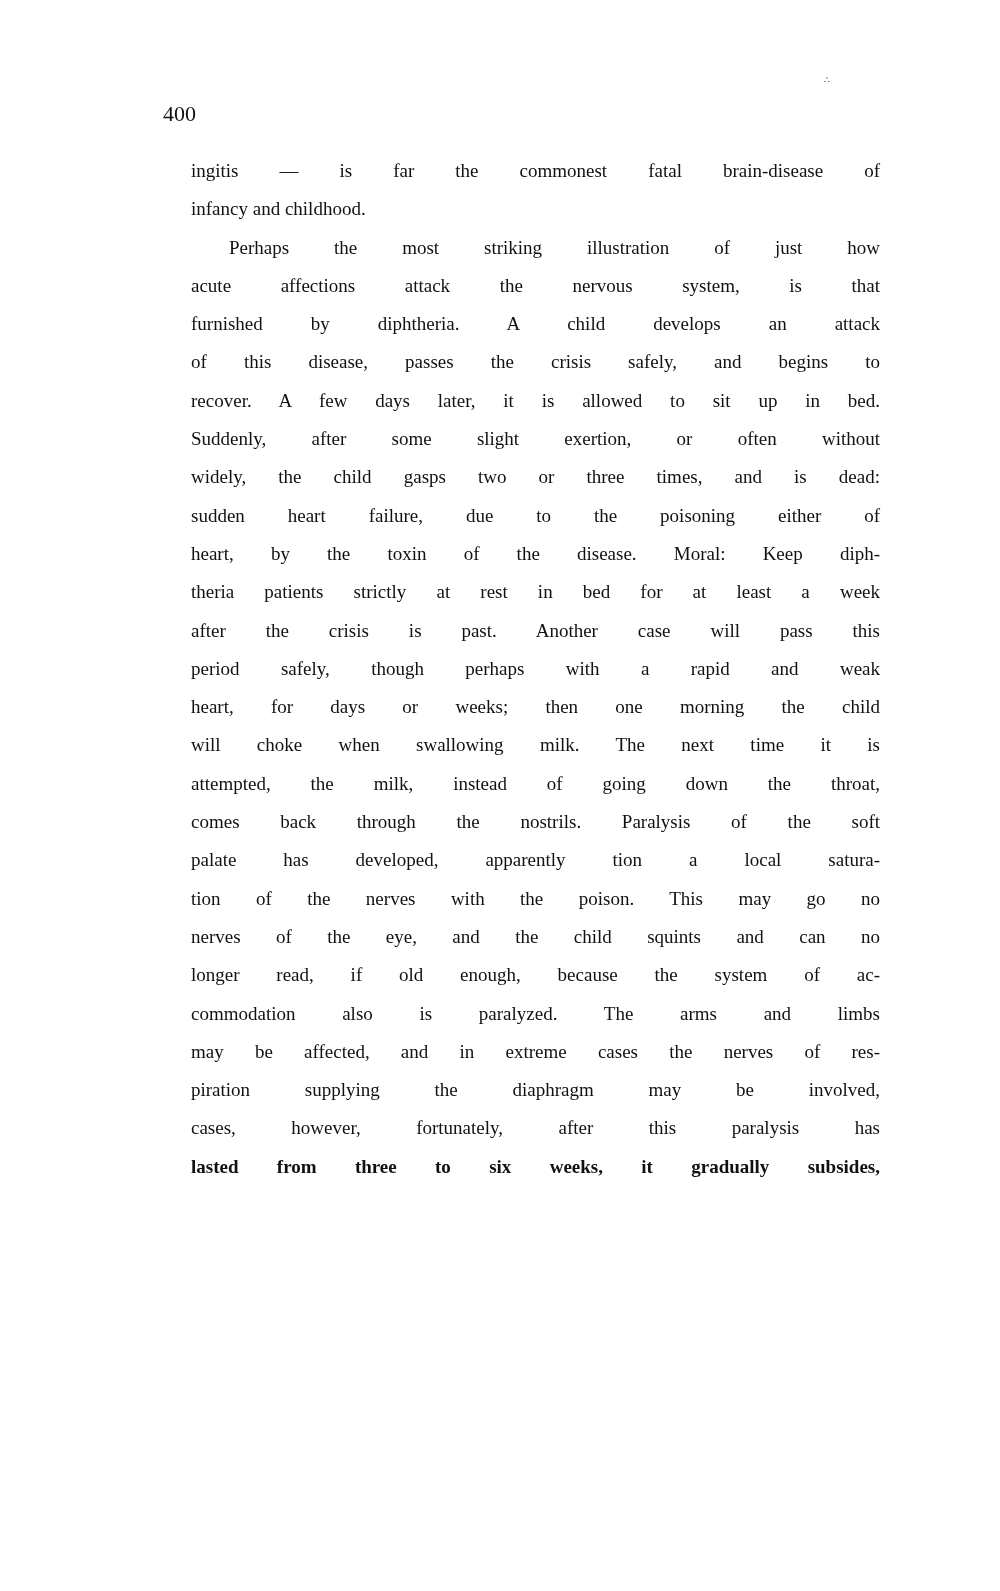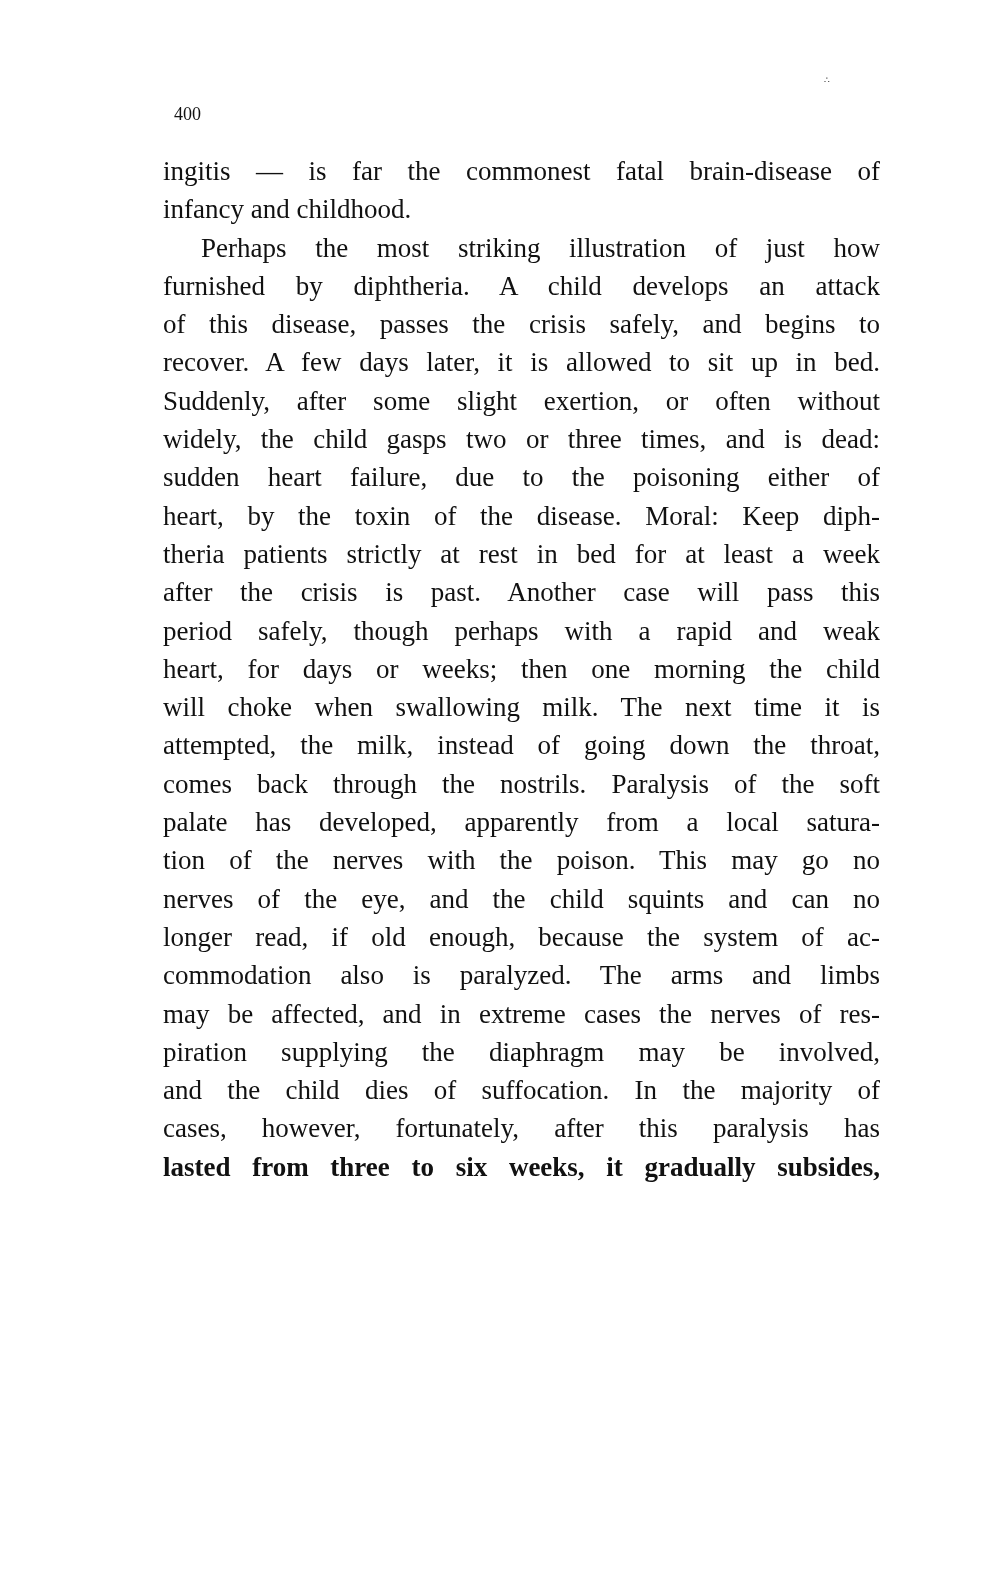--- a/index.html
+++ b/index.html
@@ -25,25 +25,25 @@
       left: 824px;
       top: 76px;
       width: 4px;
       height: 9px;
       font-size: 9px;
       line-height: 9px;
       color: #222;
     }
     .running-head {
       position: absolute;
-      left: 174px;
+      left: 163px;
       top: 94px;
       width: 720px;
       height: 40px;
-      font-size: 18px;
+      font-size: 22px;
       line-height: 40px;
       text-decoration: underline;
     }
     .page-number {
       position: absolute;
       left: 0;
       top: 0;
       letter-spacing: 0px;
     }
     .running-title {
@@ -54,25 +54,26 @@
     }
     .body-text {
       position: absolute;
       left: 163px;
       top: 152px;
       width: 717px;
     }
     .line {
       display: block;
       height: 38.3px;
-      font-size: 27px;
+      font-size: 19px;
       line-height: 38.3px;
       white-space: nowrap;
       text-align: justify;
       text-align-last: justify;
+      margin-left: 28px;
     }
     .line.last-in-para {
       text-align-last: left;
     }
     .line.indent {
       padding-left: 38px;
     }
     .line.last-page-line {
       text-align-last: justify;
       font-weight: bold;
@@ -91,40 +92,40 @@
 
   <div class="body-text">
 
     <div>
       <span class="line">ingitis — is far the commonest fatal brain-disease of</span>
       <span class="line last-in-para">infancy and childhood.</span>
     </div>
 
     <div>
       <span class="line indent">Perhaps the most striking illustration of just how</span>
+      <span class="line">acute affections attack the nervous system, is that</span>
       <span class="line">furnished by diphtheria. A child develops an attack</span>
       <span class="line">of this disease, passes the crisis safely, and begins to</span>
       <span class="line">recover. A few days later, it is allowed to sit up in bed.</span>
       <span class="line">Suddenly, after some slight exertion, or often without</span>
       <span class="line">widely, the child gasps two or three times, and is dead:</span>
       <span class="line">sudden heart failure, due to the poisoning either of</span>
       <span class="line">heart, by the toxin of the disease. Moral: Keep diph-</span>
       <span class="line">theria patients strictly at rest in bed for at least a week</span>
       <span class="line">after the crisis is past. Another case will pass this</span>
       <span class="line">period safely, though perhaps with a rapid and weak</span>
       <span class="line">heart, for days or weeks; then one morning the child</span>
       <span class="line">will choke when swallowing milk. The next time it is</span>
       <span class="line">attempted, the milk, instead of going down the throat,</span>
       <span class="line">comes back through the nostrils. Paralysis of the soft</span>
-      <span class="line">palate has developed, apparently from a local satura-</span>
+      <span class="line">palate has developed, apparently tion a local satura-</span>
       <span class="line">tion of the nerves with the poison. This may go no</span>
       <span class="line">nerves of the eye, and the child squints and can no</span>
       <span class="line">longer read, if old enough, because the system of ac-</span>
       <span class="line">commodation also is paralyzed. The arms and limbs</span>
       <span class="line">may be affected, and in extreme cases the nerves of res-</span>
       <span class="line">piration supplying the diaphragm may be involved,</span>
-      <span class="line">and the child dies of suffocation. In the majority of</span>
       <span class="line">cases, however, fortunately, after this paralysis has</span>
       <span class="line last-page-line">lasted from three to six weeks, it gradually subsides,</span>
     </div>
   </div>
 
 </div>
 
 </body></html>

